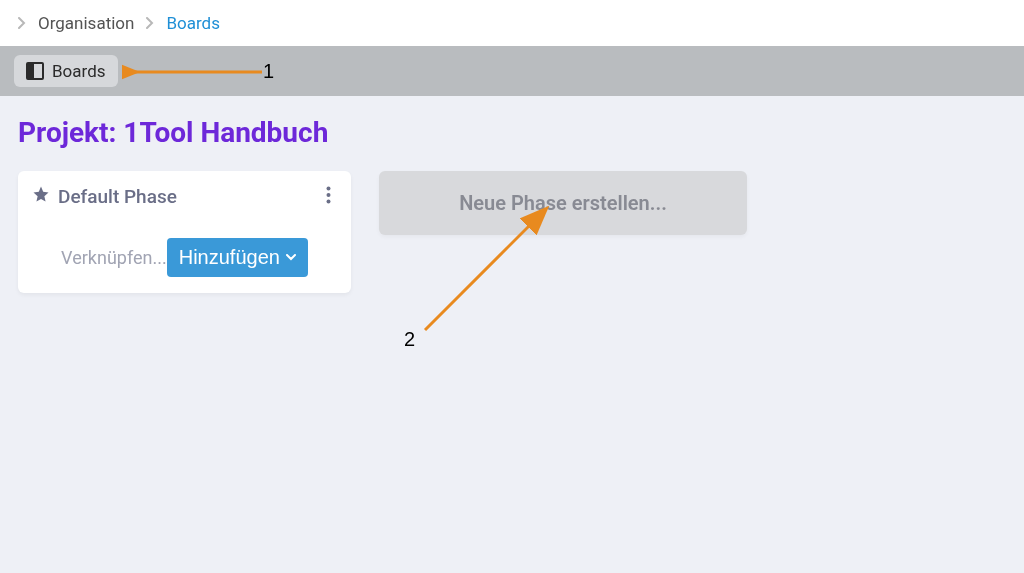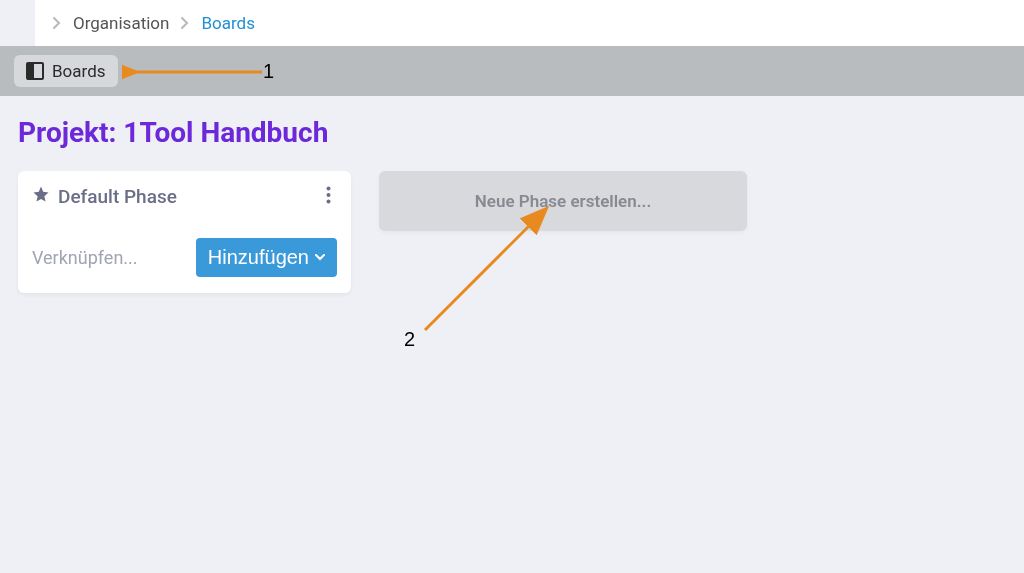--- a/index.html
+++ b/index.html
@@ -12,21 +12,20 @@
       position: relative;
     }
     .breadcrumb-bar {
       background: #ffffff;
       height: 46px;
       display: flex;
       align-items: center;
       padding: 0 18px;
       gap: 12px;
       font-size: 17px;
-      margin-left: 35px;
     }
     .breadcrumb-chevron {
       color: #b8b8b8;
       display: inline-flex;
       align-items: center;
     }
     .breadcrumb-item {
       color: #545454;
     }
     .breadcrumb-item.active {
@@ -93,21 +92,21 @@
     .phase-menu {
       color: #6a6e87;
       cursor: pointer;
       font-size: 20px;
       line-height: 1;
       padding: 0 4px;
     }
     .phase-card-footer {
       display: flex;
       align-items: center;
-      justify-content: space-between;
+      justify-content: center;
       padding: 20px 14px 16px 14px;
     }
     .link-text {
       color: #a1a4b3;
       font-size: 18px;
       cursor: pointer;
     }
     .add-button {
       background: #3a99d8;
       color: #ffffff;
@@ -123,21 +122,21 @@
     .add-button .chev {
       display: inline-flex;
     }
     .new-phase-card {
       width: 368px;
       background: #d8d9dc;
       border-radius: 6px;
       padding: 20px 16px;
       text-align: center;
       color: #888a93;
-      font-size: 17px;
+      font-size: 20px;
       font-weight: 600;
       cursor: pointer;
       box-shadow: 0 2px 4px rgba(0,0,0,0.04);
     }
     
     .annotation {
       position: absolute;
       pointer-events: none;
     }
     .anno-label {

